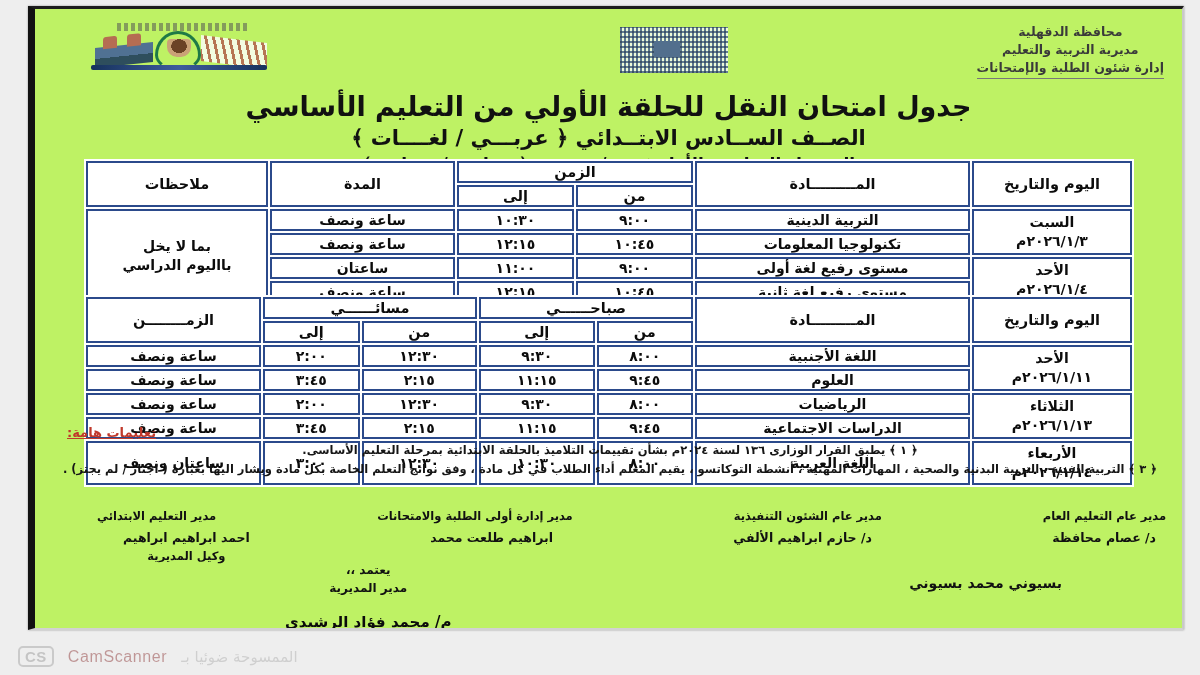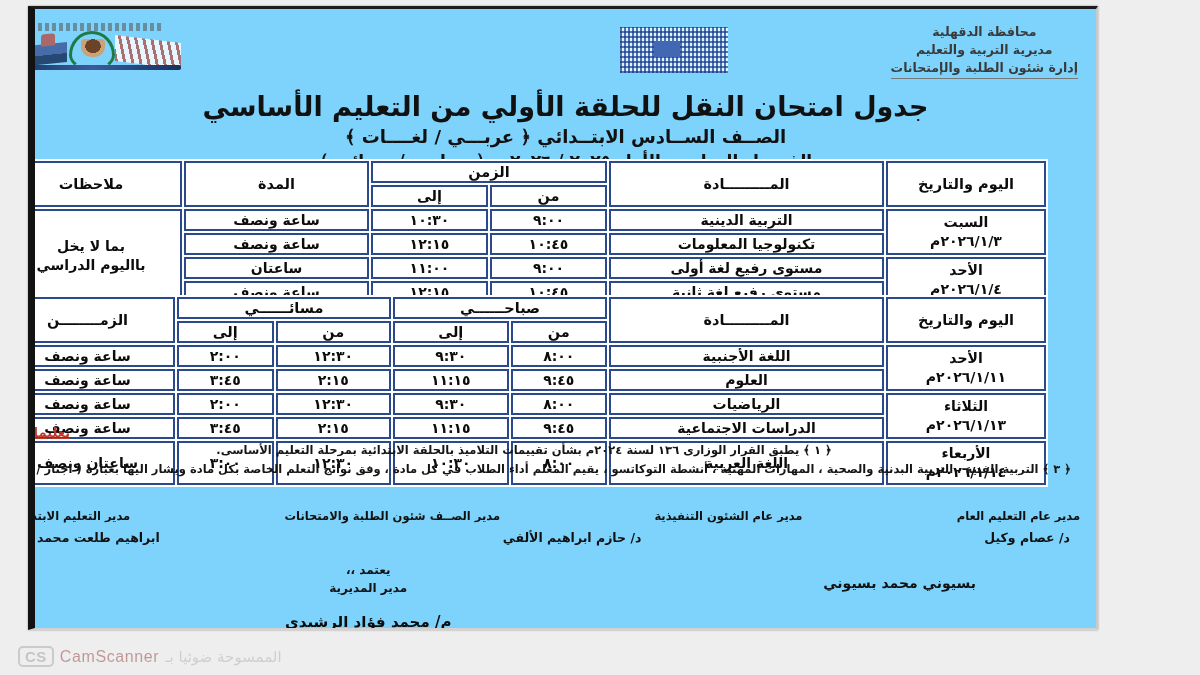--- a/index.html
+++ b/index.html
@@ -12,22 +12,22 @@
   }
   #page {
     position: relative;
     width: 1200px; height: 675px;
     background: #eeeeee;
   }
   
   #sheet {
     position: absolute;
     left: 28px; top: 6px;
-    width: 1070px; height: 624px;
-    background: #7dd3fc;
+    width: 1156px; height: 624px;
+    background: #bef264;
     border-left: 7px solid #121212;
     border-top: 3px solid #1d1d1d;
     border-right: 2px solid #c9c9c9;
     border-bottom: 2px solid #d2d2d2;
     box-shadow: 0 0 2px rgba(0,0,0,.35);
     overflow: hidden;
   }
   
   .wm { position: absolute; pointer-events: none; }
   .wm1 { left: 300px; top: 160px; width: 420px; height: 150px;
@@ -83,21 +83,21 @@
     background: repeating-linear-gradient(78deg,#b4564f 0 3px, #ffffff 3px 8px);
     transform: skewY(7deg); opacity:.8; }
   .logo .base { position:absolute; left:14px; top:40px; width:176px; height:5px;
     background: linear-gradient(90deg,#16325c, #3d5b9c, #16325c); border-radius:2px; }
   .logo .ltxt { position:absolute; left:40px; top:-2px; width:130px; height:8px;
     background: repeating-linear-gradient(90deg,#555 0 4px, transparent 4px 7px); opacity:.55;}
 
   
   .titles { position:absolute; top: 82px; left: 0; width: 100%; text-align:center; }
   .t1 { font-size: 27px; font-weight: bold; color:#111; letter-spacing:.4px; margin-bottom:4px;}
-  .t2 { font-size: 18px; font-weight: bold; color:#111; letter-spacing:.4px; margin-bottom:4px;}
+  .t2 { font-size: 21px; font-weight: bold; color:#111; letter-spacing:.4px; margin-bottom:4px;}
   .t3 { font-size: 17px; font-weight: bold; color:#111; letter-spacing:.4px; }
 
   
   table.sched {
     position:absolute;
     border-collapse: separate;
     border-spacing: 2px;
     background: #ffffff;
     direction: rtl;
   }
@@ -143,21 +143,21 @@
   .approve { position:absolute; top: 552px; left: 250px; text-align:center; line-height:1.5;}
   .approve .a1 { font-size: 12px; font-weight:bold; color:#111; letter-spacing:2px;}
   .approve .a2 { font-size: 12px; font-weight:bold; color:#111;}
   .approve .a3 { font-size: 15px; font-weight:bold; color:#0b0b0b; margin-top: 14px;}
 
   .bosy { position:absolute; top: 566px; right: 120px; font-size: 14px; font-weight:bold; color:#111;}
 
   
   .cam {
     position:absolute; left: 18px; bottom: 8px;
-    display:flex; align-items:center; gap:6px; direction:ltr;
+    display:flex; align-items:center; gap:14px; direction:ltr;
     opacity:.42;
   }
   .cam .cs-box {
     border: 2px solid #9a9a9a; border-radius: 5px;
     font-size: 15px; font-weight:bold; color:#8c8c8c;
     padding: 0px 5px; letter-spacing:.5px; font-family:"Liberation Sans",sans-serif;
   }
   .cam .cs-word { font-size: 16px; color:#7f1d1d; letter-spacing:.6px; font-family:"Liberation Sans",sans-serif;}
   .cam .cs-ar { font-size: 15px; color:#a5a5a5; direction:rtl; }
 </style>
@@ -326,27 +326,31 @@
     <div class="instr">
       <div class="instr-title">تعليمات هامة:</div>
       <p>﴿ ١ ﴾ يطبق القرار الوزارى ١٣٦ لسنة ٢٠٢٤م بشأن تقييمات التلاميذ بالحلقة الابتدائية بمرحلة التعليم الأساسى.</p>
       <p>﴿ ٣ ﴾ التربية الفنية ، التربية البدنية والصحية ، المهارات المهنية ، أنشطة التوكاتسو ، يقيم المعلم أداء الطلاب في كل مادة ، وفق نواتج التعلم الخاصة بكل مادة ويشار اليها بعبارة ( اجتاز / لم يجتز) .</p>
     </div>
 
     <div class="sig-row">
       <div class="sig-titles">
         <div>مدير عام التعليم العام</div>
         <div>مدير عام الشئون التنفيذية</div>
-        <div>مدير الصــف شئون الطلبة والامتحانات</div>
+        <div>مدير إدارة أولى الطلبة والامتحانات</div>
         <div>مدير التعليم الابتدائي</div>
       </div>
       <div class="sig-names">
-        <div>د/ عصام وكيل</div>
+        <div>د/ عصام محافظة</div>
         <div>د/ حازم ابراهيم الألفي</div>
         <div>ابراهيم طلعت محمد</div>
+        <div>
+          <div>احمد ابراهيم ابراهيم</div>
+          <div class="sig-sub">وكيل المديرية</div>
+        </div>
       </div>
     </div>
 
     <div class="bosy">بسيوني محمد بسيوني</div>
 
     <div class="approve">
       <div class="a1">يعتمد ،،</div>
       <div class="a2">مدير المديرية</div>
       <div class="a3">م/ محمد فؤاد الرشيدي</div>
     </div>

